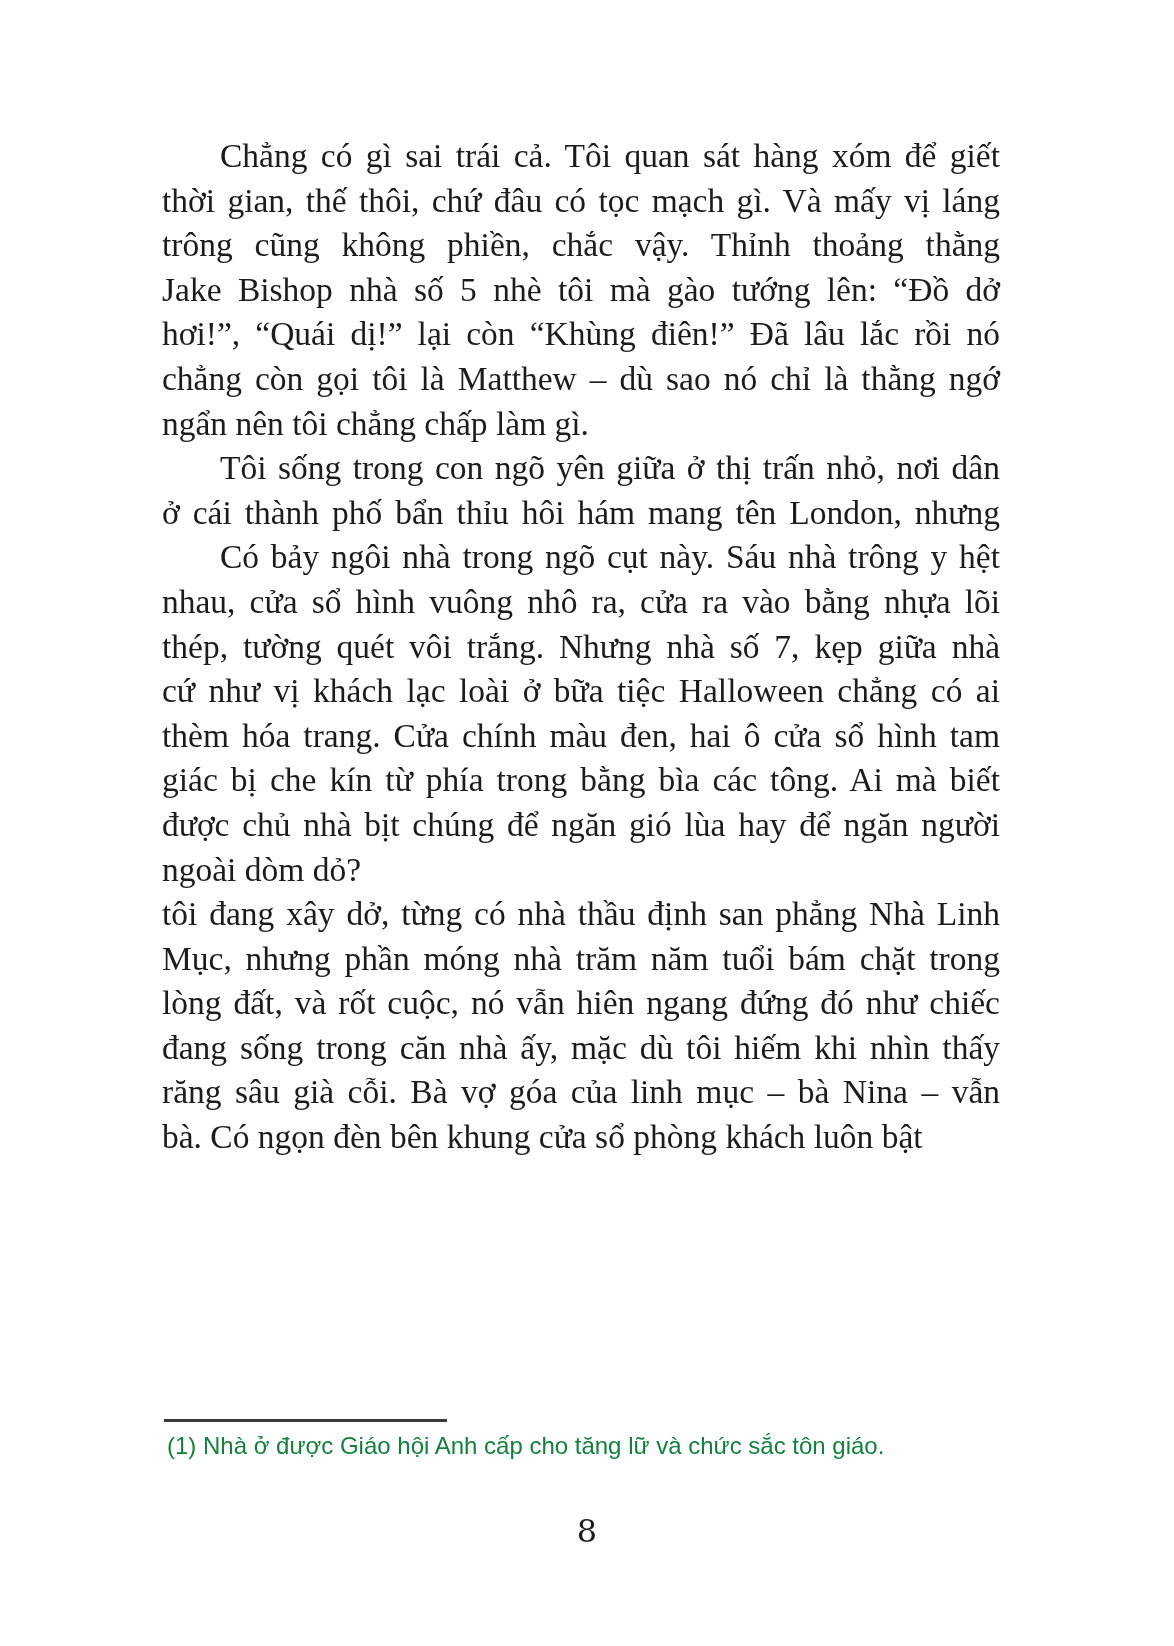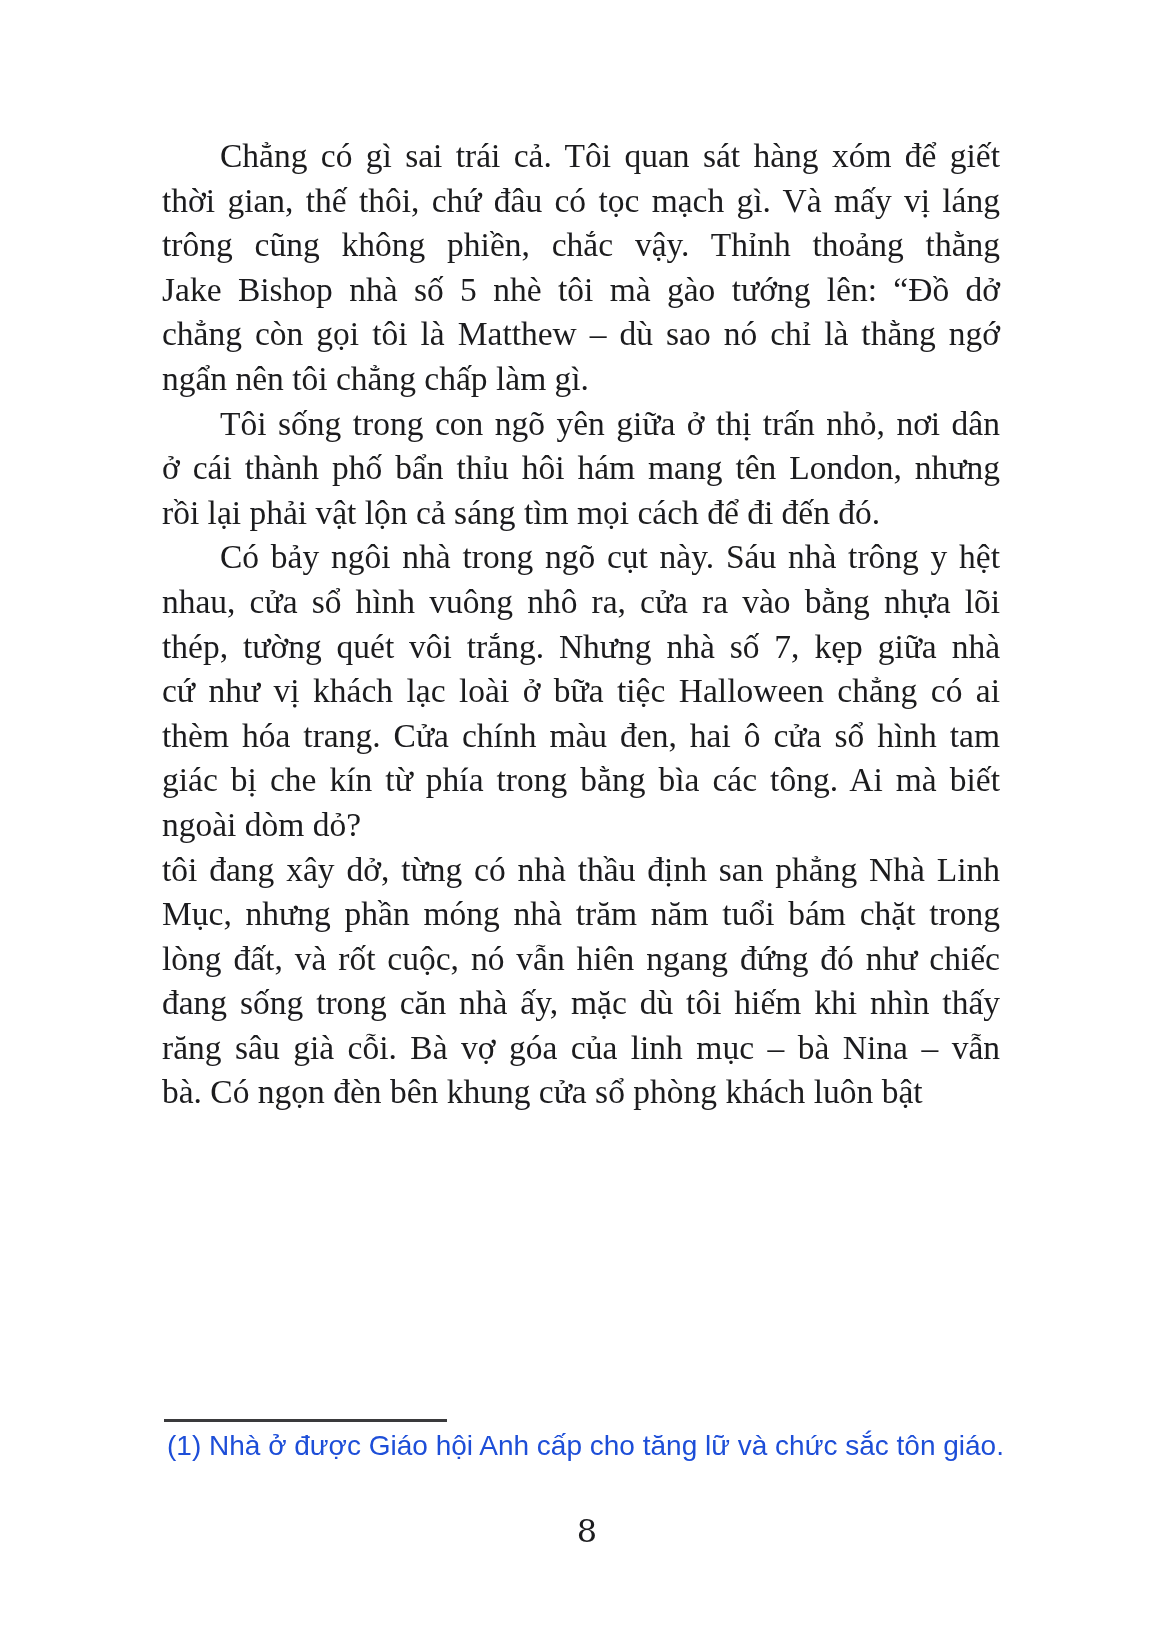--- a/index.html
+++ b/index.html
@@ -44,23 +44,23 @@
     width: 283px;
     height: 0;
     border-top: 3px solid #3a3a3c;
   }
   .footnote {
     position: absolute;
     left: 167px;
     top: 1431px;
     width: 860px;
     font-family: "Liberation Sans", "DejaVu Sans", sans-serif;
-    font-size: 28px;
+    font-size: 24px;
     line-height: 30px;
-    color: #1d4ed8;
+    color: #15803d;
   }
   .page-number {
     position: absolute;
     left: 0;
     top: 1512px;
     width: 1174px;
     text-align: center;
     font-family: "DejaVu Serif", "Liberation Serif", serif;
     font-size: 32px;
     color: #1c1c1e;
@@ -69,35 +69,36 @@
 </head>
 <body>
 
 <div class="page" style="background: rgb(255, 255, 255); color: rgb(28, 28, 30);">
   <main class="text-block">
       <div class="para">
         <div class="line indent">Chẳng có gì sai trái cả. Tôi quan sát hàng xóm để giết</div>
         <div class="line">thời gian, thế thôi, chứ đâu có tọc mạch gì. Và mấy vị láng</div>
         <div class="line">trông cũng không phiền, chắc vậy. Thỉnh thoảng thằng</div>
         <div class="line">Jake Bishop nhà số 5 nhè tôi mà gào tướng lên: “Đồ dở</div>
+        <div class="line">hơi!”, “Quái dị!” lại còn “Khùng điên!” Đã lâu lắc rồi nó</div>
         <div class="line">chẳng còn gọi tôi là Matthew – dù sao nó chỉ là thằng ngớ</div>
         <div class="line para-end">ngẩn nên tôi chẳng chấp làm gì.</div>
       </div>
       <div class="para">
         <div class="line indent">Tôi sống trong con ngõ yên giữa ở thị trấn nhỏ, nơi dân</div>
         <div class="line">ở cái thành phố bẩn thỉu hôi hám mang tên London, nhưng</div>
-        <div class="line para-end">rồi lại phải vật lộn cả sáng tìm mọi cách để đi đến đó.</div>
       </div>
       <div class="para">
         <div class="line indent">Có bảy ngôi nhà trong ngõ cụt này. Sáu nhà trông y hệt</div>
         <div class="line">nhau, cửa sổ hình vuông nhô ra, cửa ra vào bằng nhựa lõi</div>
         <div class="line">thép, tường quét vôi trắng. Nhưng nhà số 7, kẹp giữa nhà</div>
         <div class="line">cứ như vị khách lạc loài ở bữa tiệc Halloween chẳng có ai</div>
         <div class="line">thèm hóa trang. Cửa chính màu đen, hai ô cửa sổ hình tam</div>
         <div class="line">giác bị che kín từ phía trong bằng bìa các tông. Ai mà biết</div>
+        <div class="line">được chủ nhà bịt chúng để ngăn gió lùa hay để ngăn người</div>
         <div class="line para-end">ngoài dòm dỏ?</div>
       </div>
       <div class="para">
         <div class="line">tôi đang xây dở, từng có nhà thầu định san phẳng Nhà Linh</div>
         <div class="line">Mục, nhưng phần móng nhà trăm năm tuổi bám chặt trong</div>
         <div class="line">lòng đất, và rốt cuộc, nó vẫn hiên ngang đứng đó như chiếc</div>
         <div class="line">đang sống trong căn nhà ấy, mặc dù tôi hiếm khi nhìn thấy</div>
         <div class="line">răng sâu già cỗi. Bà vợ góa của linh mục – bà Nina – vẫn</div>
         <div class="line para-end">bà. Có ngọn đèn bên khung cửa sổ phòng khách luôn bật</div>
       </div>

